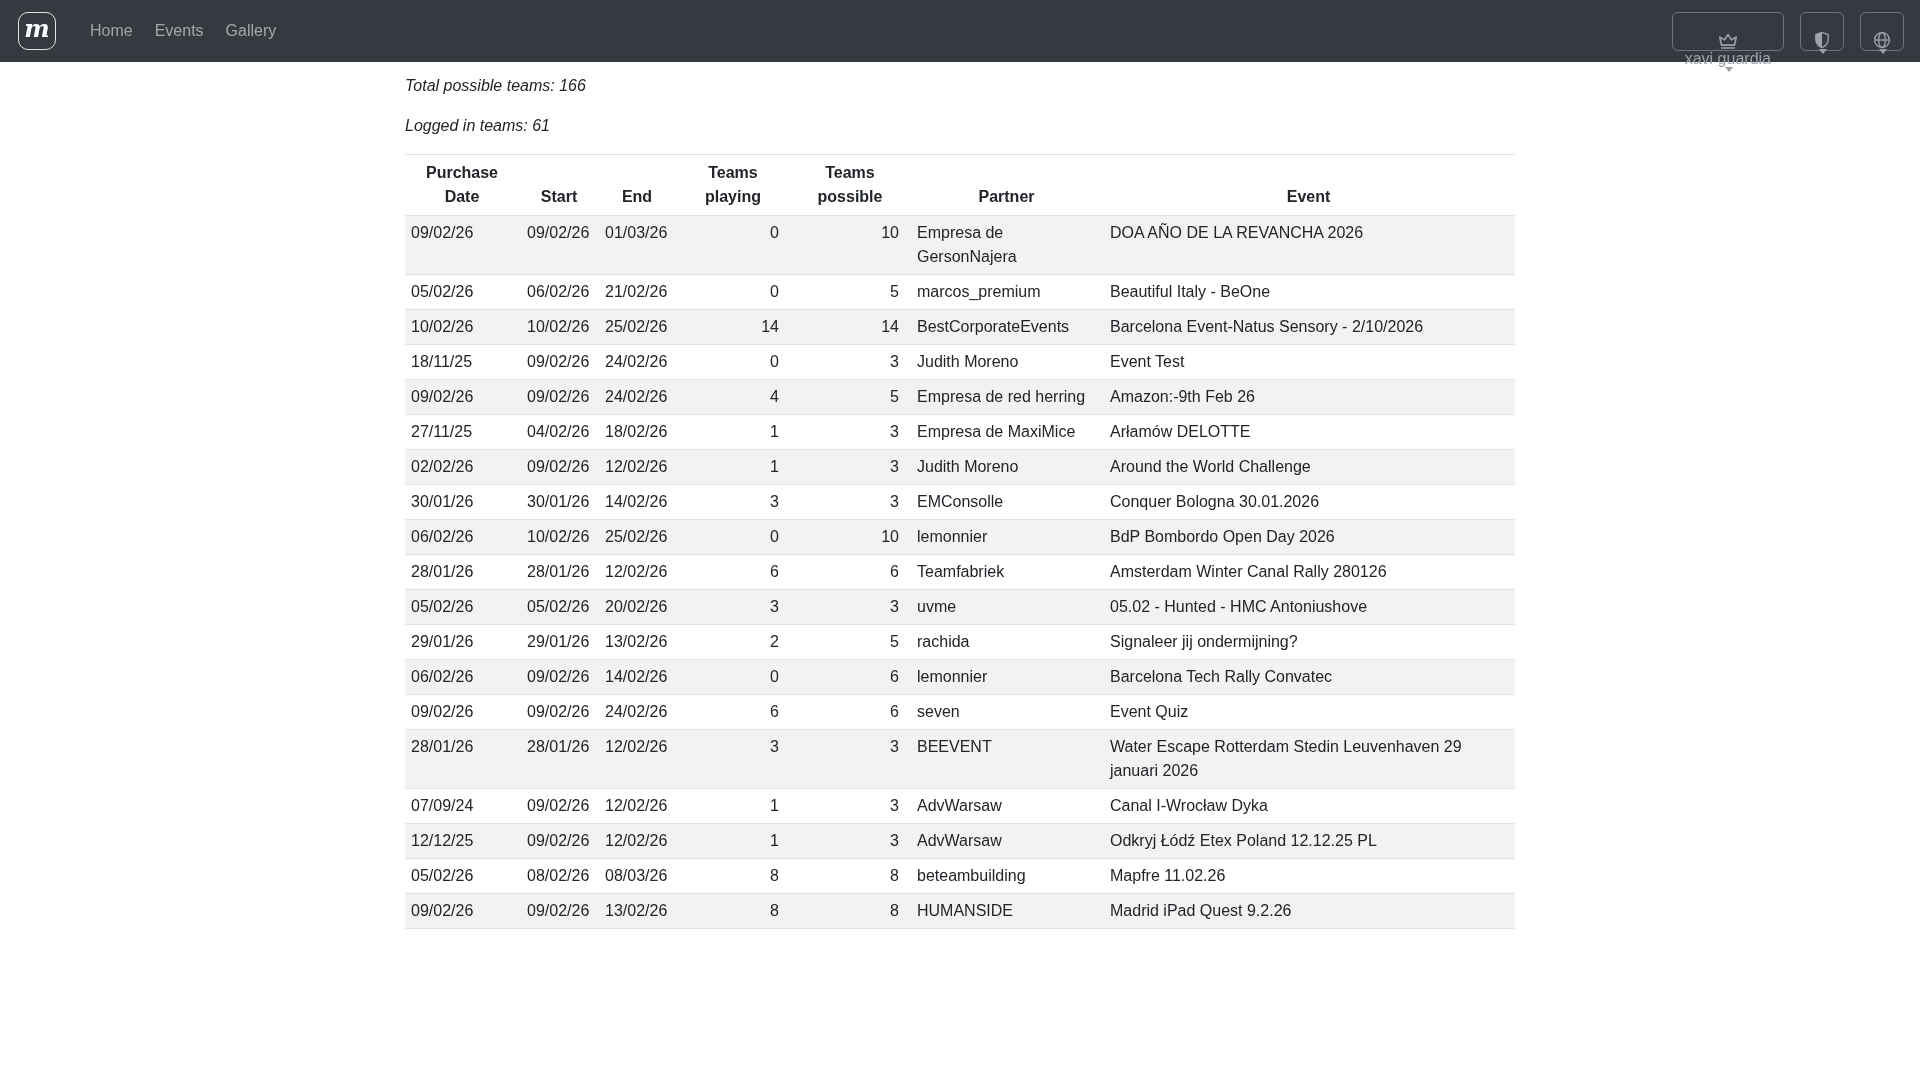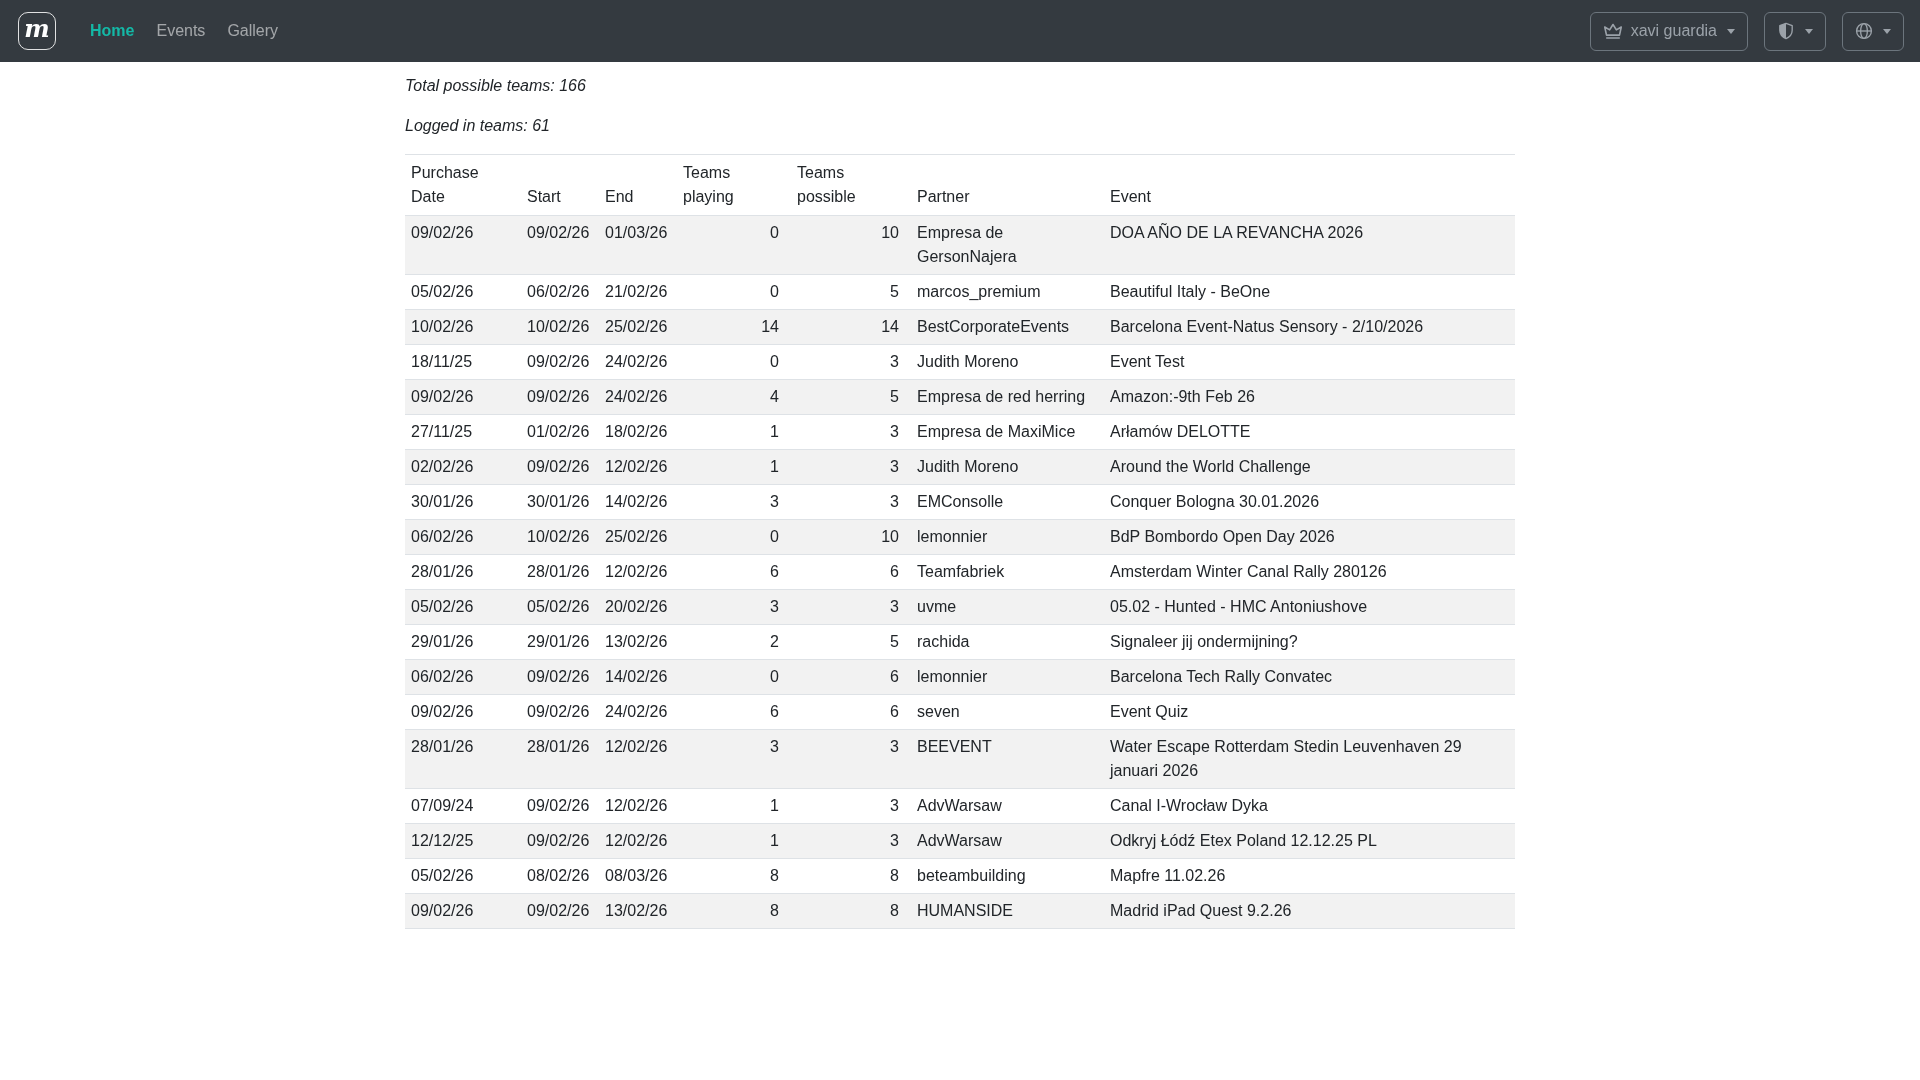--- a/index.html
+++ b/index.html
@@ -38,34 +38,35 @@
     transform: translateY(-2px);
   }
   .nav-links { display: flex; gap: 6px; margin-left: 26px; }
   .nav-link {
     color: rgba(255,255,255,.55);
     text-decoration: none;
     font-size: 16px;
     padding: 8px 8px;
     line-height: 1.2;
   }
-  .nav-link.active { color: #14b8a6; font-weight: bold; }
+  .nav-link.active { color: #a3a3a3; }
   .nav-right { margin-left: auto; display: flex; gap: 16px; align-items: center; }
   .nav-btn {
-    display: inline-flex; align-items: center; gap: 8px;
+    display: inline-flex; align-items: center; 
     background: transparent;
     border: 1px solid #6c757d;
     border-radius: 6px;
     color: #9ba2a9;
     font-size: 16px;
     font-family: inherit;
-    padding: 7px 12px;
+    padding: 18px 12px;
     height: 39px;
     cursor: pointer;
     line-height: 1;
+    flex-direction: column;
   }
   .nav-btn svg { display: block; }
   .caret {
     width: 0; height: 0;
     border-left: 4.5px solid transparent;
     border-right: 4.5px solid transparent;
     border-top: 5px solid currentColor;
     display: inline-block;
     margin-left: 2px;
   }
@@ -82,23 +83,23 @@
     border-top: 1px solid #dee2e6;
   }
   col.c0 { width: 116px; }
   col.c1 { width: 78px; }
   col.c2 { width: 78px; }
   col.c3 { width: 114px; }
   col.c4 { width: 120px; }
   col.c5 { width: 193px; }
   col.c6 { width: auto; }
   th {
-    text-align: left;
+    text-align: center;
     vertical-align: bottom;
-    font-weight: 400;
+    font-weight: 700;
     padding: 6px 8px 6px 6px;
     border-bottom: 1px solid #dee2e6;
     line-height: 1.5;
   }
   td {
     vertical-align: top;
     padding: 5px 8px 5px 6px;
     border-bottom: 1px solid #dee2e6;
     line-height: 1.5;
     overflow-wrap: break-word;
@@ -221,21 +222,21 @@
           <td class="c0">09/02/26</td>
           <td class="c1">09/02/26</td>
           <td class="c2">24/02/26</td>
           <td class="c3 num">4</td>
           <td class="c4 num">5</td>
           <td class="c5">Empresa de red herring</td>
           <td class="c6">Amazon:-9th Feb 26</td>
         </tr>
         <tr>
           <td class="c0">27/11/25</td>
-          <td class="c1">01/02/26</td>
+          <td class="c1">04/02/26</td>
           <td class="c2">18/02/26</td>
           <td class="c3 num">1</td>
           <td class="c4 num">3</td>
           <td class="c5">Empresa de MaxiMice</td>
           <td class="c6">Arłamów DELOTTE</td>
         </tr>
         <tr>
           <td class="c0">02/02/26</td>
           <td class="c1">09/02/26</td>
           <td class="c2">12/02/26</td>

